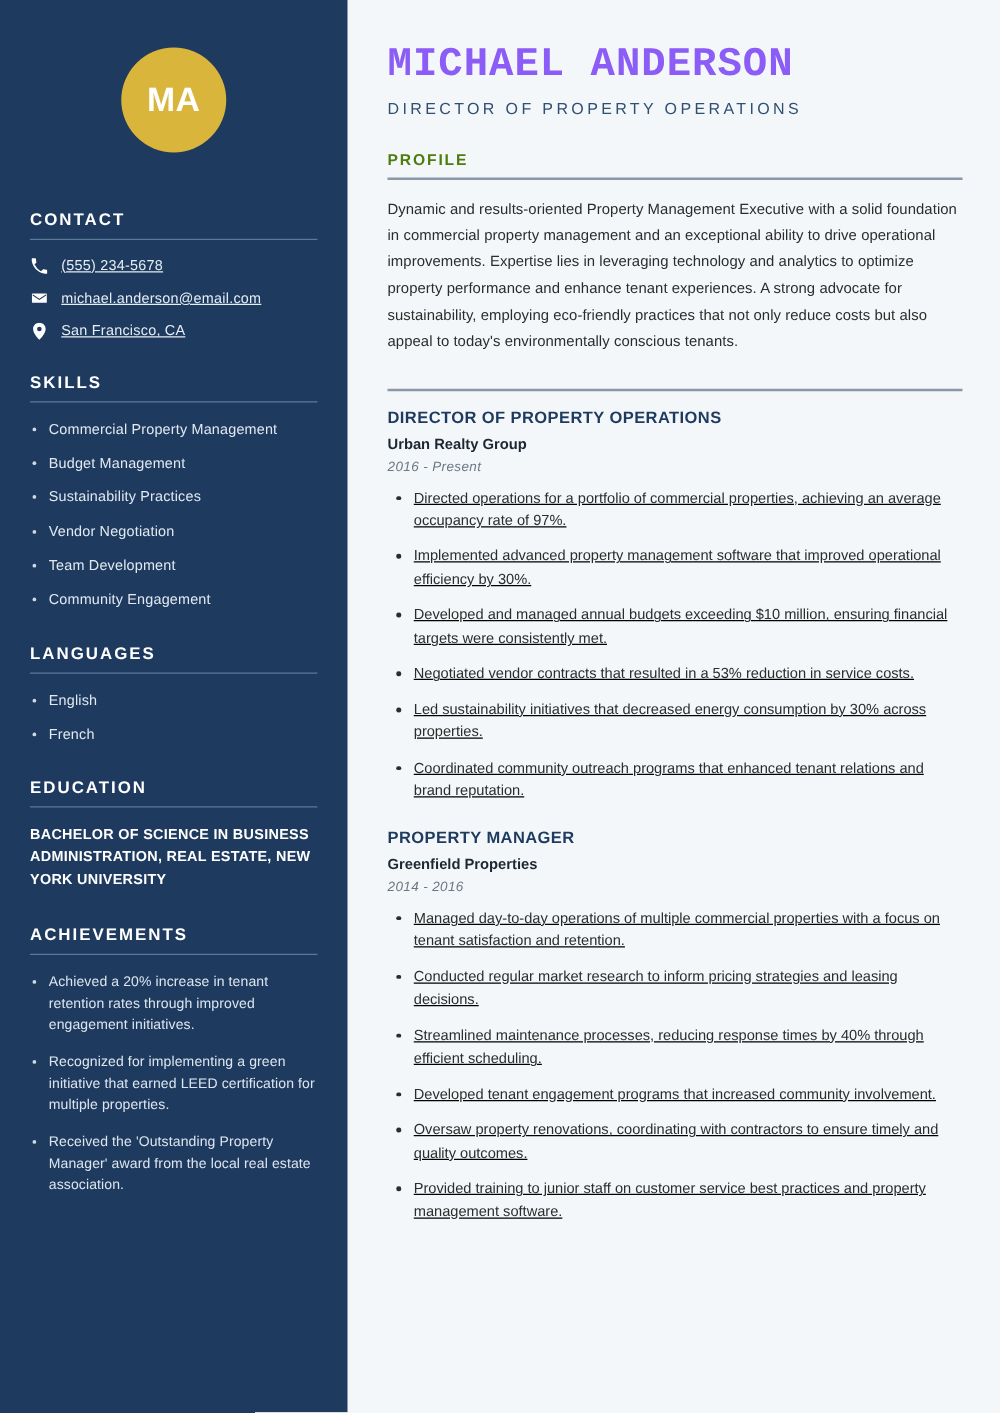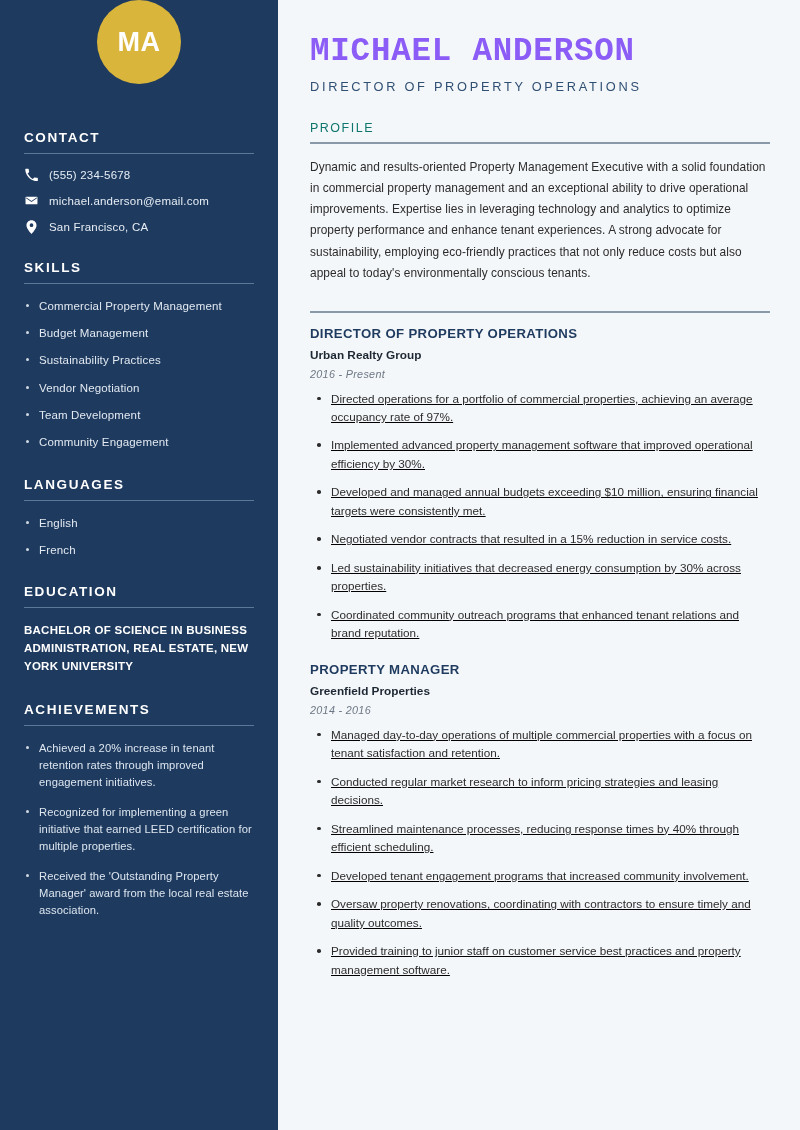--- a/index.html
+++ b/index.html
@@ -26,20 +26,21 @@
     min-width: 278px;
     background: #1e3a5f;
     color: #ffffff;
     padding: 0 24px;
     position: relative;
   }
 
   .avatar-wrap {
     display: flex;
     justify-content: center;
+    padding-top: 38px;
     padding-bottom: 46px;
   }
   .avatar {
     width: 84px;
     height: 84px;
     border-radius: 50%;
     background: #d9b53c;
     color: #ffffff;
     display: flex;
     align-items: center;
@@ -65,20 +66,21 @@
   }
 
   .contact-row {
     display: flex;
     align-items: center;
     gap: 11px;
     margin-bottom: 13px;
     font-size: 11.5px;
     color: #e6edf4;
     letter-spacing: 0.2px;
+    text-decoration: underline;
   }
   .contact-row .ico {
     width: 14px;
     min-width: 14px;
     display: flex;
     align-items: center;
     justify-content: center;
     color: #ffffff;
   }
   .contact-row .ico svg { display: block; }
@@ -152,22 +154,22 @@
     font-size: 12.8px;
     color: #2f4f73;
     letter-spacing: 2.7px;
     margin-top: 9px;
   }
 
   .main-section { margin-top: 27px; }
 
   .main-heading {
     font-size: 12.5px;
-    font-weight: normal;
-    color: #0f766e;
+    font-weight: bold;
+    color: #4d7c0f;
     letter-spacing: 1.5px;
     padding-bottom: 7px;
   }
   .main-rule {
     height: 1.5px;
     background: #8a99a8;
     margin-bottom: 13px;
   }
 
   .profile-text {
@@ -319,21 +321,21 @@
       <div class="main-rule"></div>
 
       <div class="job">
         <div class="job-title">DIRECTOR OF PROPERTY OPERATIONS</div>
         <div class="job-company">Urban Realty Group</div>
         <div class="job-dates">2016 - Present</div>
         <ul class="job-bullets">
           <li>Directed operations for a portfolio of commercial properties, achieving an average occupancy rate of 97%.</li>
           <li>Implemented advanced property management software that improved operational efficiency by 30%.</li>
           <li>Developed and managed annual budgets exceeding $10 million, ensuring financial targets were consistently met.</li>
-          <li>Negotiated vendor contracts that resulted in a 15% reduction in service costs.</li>
+          <li>Negotiated vendor contracts that resulted in a 53% reduction in service costs.</li>
           <li>Led sustainability initiatives that decreased energy consumption by 30% across properties.</li>
           <li>Coordinated community outreach programs that enhanced tenant relations and brand reputation.</li>
         </ul>
       </div>
 
       <div class="job">
         <div class="job-title">PROPERTY MANAGER</div>
         <div class="job-company">Greenfield Properties</div>
         <div class="job-dates">2014 - 2016</div>
         <ul class="job-bullets">

